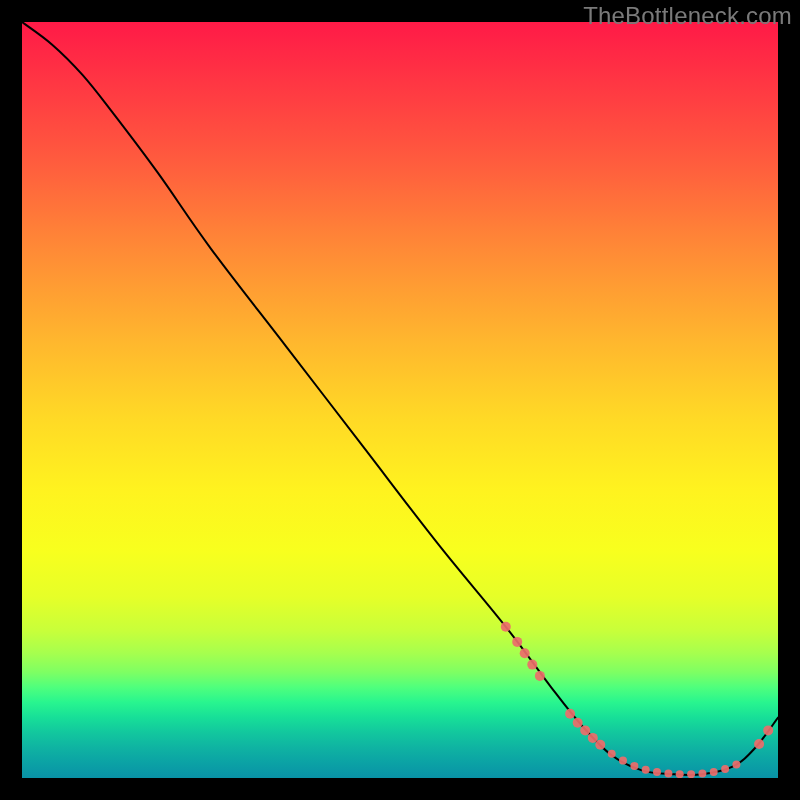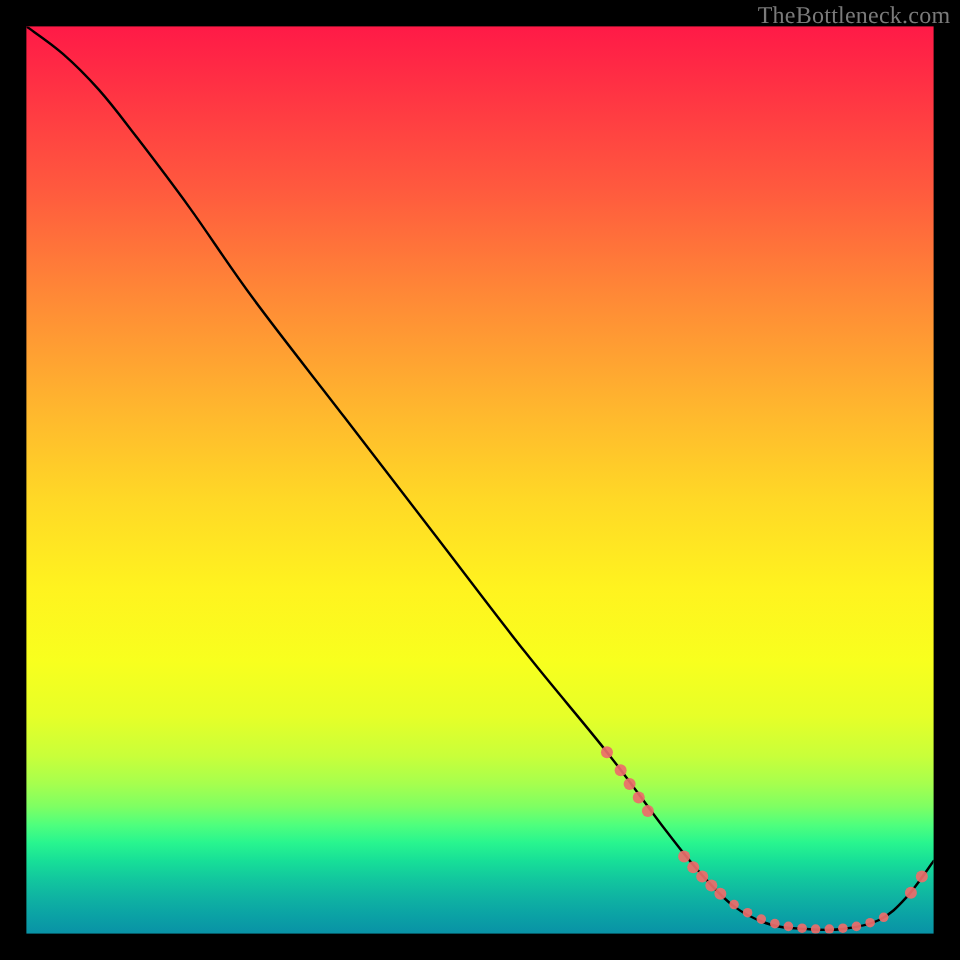--- a/index.html
+++ b/index.html
@@ -52,24 +52,23 @@
     top: 0;
     width: 756px;
     height: 756px;
     display: block;
   }
   .watermark {
     position: absolute;
     top: 2px;
     right: 8px;
     color: #7a7a7a;
-    font-size: 20px;
+    font-size: 24px;
     letter-spacing: 0.2px;
     font-weight: 500;
-    font-family: Liberation Serif, serif;
   }
 </style>
 </head>
 <body>
 
 <div class="stage">
   <div class="plot">
     <svg class="curve-svg" viewBox="0 0 756 756" preserveAspectRatio="none">
       <path id="curve-path" fill="none" stroke="#000000" stroke-width="2" stroke-linecap="round" d="M 0.0 0.0 C 5.4 4.1, 19.4 13.2, 30.2 22.7 C 41.1 32.2, 49.6 40.7, 60.5 52.9 C 71.4 65.2, 77.1 73.0, 90.7 90.7 C 104.3 108.4, 118.4 126.7, 136.1 151.2 C 153.8 175.7, 165.9 195.5, 189.0 226.8 C 212.1 258.1, 237.4 289.7, 264.6 325.1 C 291.8 360.5, 313.0 388.0, 340.2 423.4 C 367.4 458.7, 389.9 489.0, 415.8 521.6 C 441.7 554.3, 463.4 578.9, 483.8 604.8 C 504.3 630.7, 515.6 647.6, 529.2 665.3 C 542.8 683.0, 548.6 690.8, 559.4 703.1 C 570.3 715.3, 578.8 725.2, 589.7 733.3 C 600.6 741.5, 609.0 745.0, 619.9 748.4 C 630.8 751.8, 639.3 751.5, 650.2 752.2 C 661.0 752.9, 669.5 753.6, 680.4 752.2 C 691.3 750.9, 701.1 749.4, 710.6 744.7 C 720.2 739.9, 725.2 734.6, 733.3 725.8 C 741.5 716.9, 751.9 701.0, 756.0 695.5"></path>
       <g id="markers-group">

